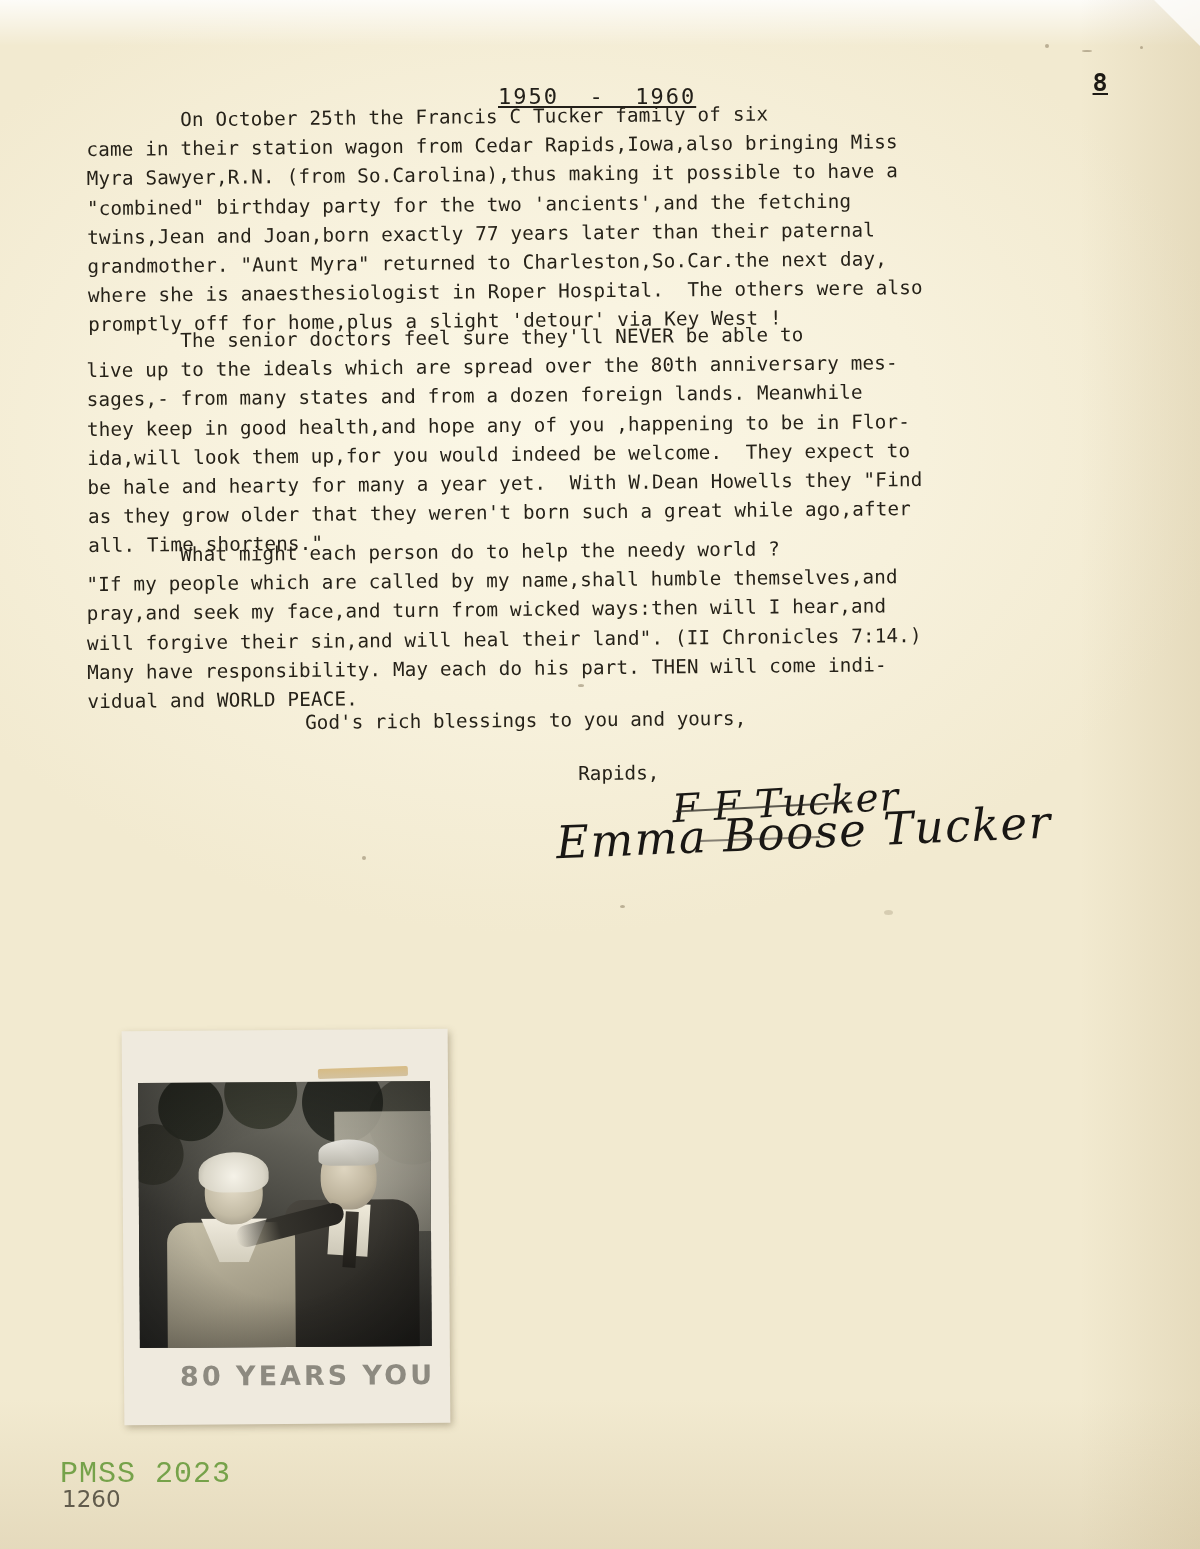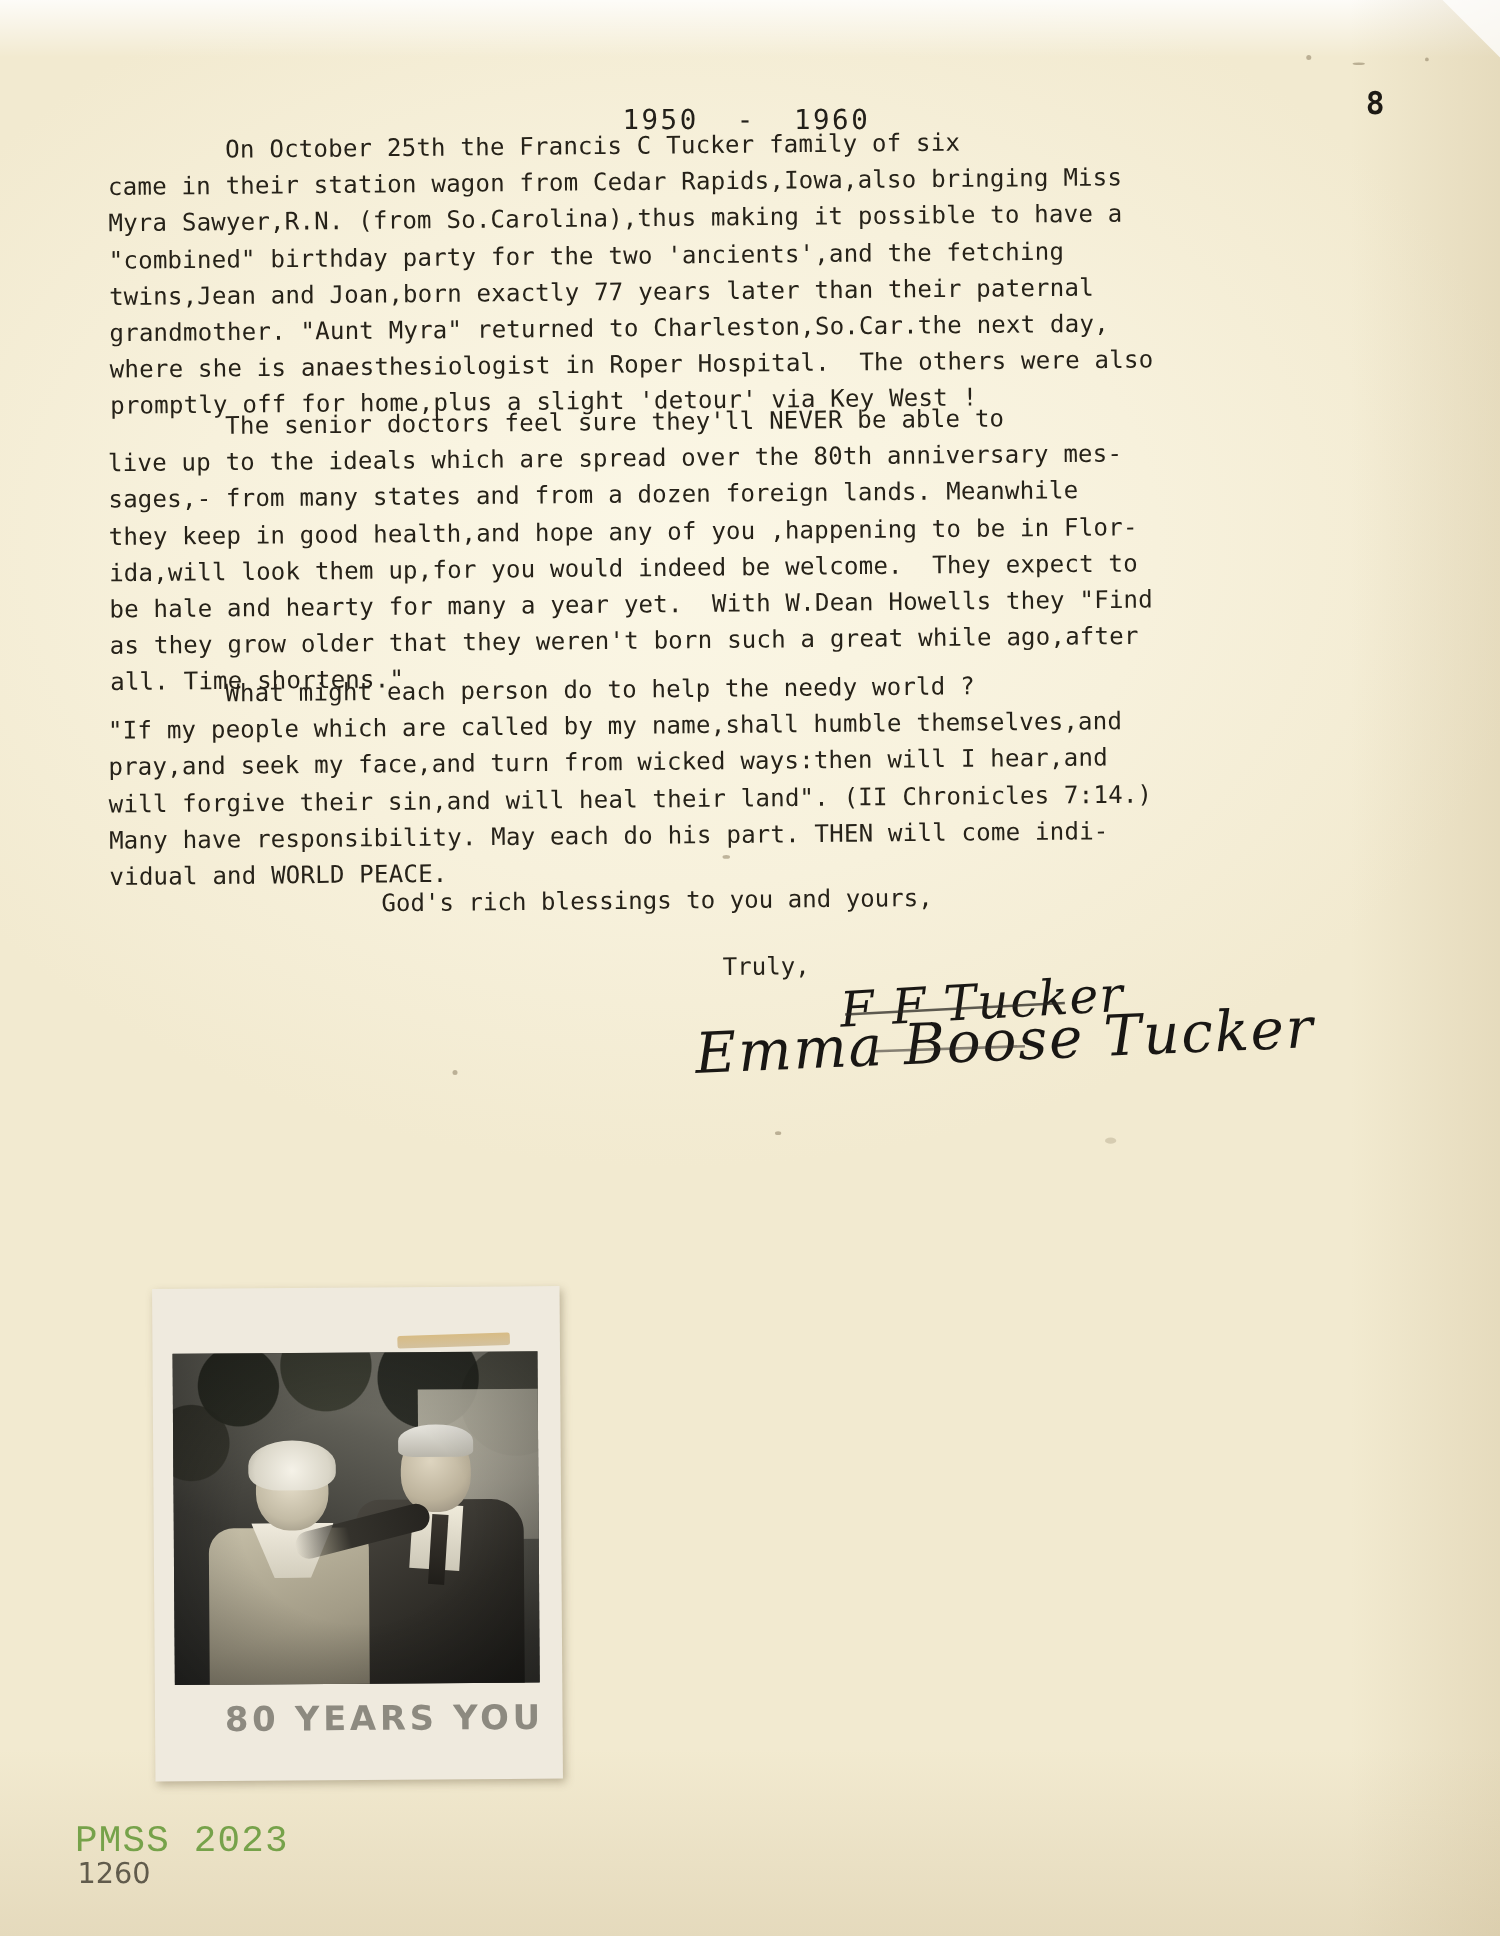--- a/index.html
+++ b/index.html
@@ -54,20 +54,21 @@
     border-radius: 50%;
   }
 
   
   .typed {
     position: absolute;
     color: #23201a;
     font-family: "DejaVu Sans Mono", monospace;
     white-space: pre;
     letter-spacing: 0.4px;
+    text-decoration: underline;
   }
   #page-number {
     top: 68px;
     right: 92px;
     font-size: 25px;
     font-weight: bold;
     color: #1d1a15;
   }
   #date-range {
     top: 84px;
@@ -323,21 +324,21 @@
 as they grow older that they weren't born such a great while ago,after
 all. Time shortens."</div>
   <div class="body-block" id="para-3">        What might each person do to help the needy world ?
 "If my people which are called by my name,shall humble themselves,and
 pray,and seek my face,and turn from wicked ways:then will I hear,and
 will forgive their sin,and will heal their land". (II Chronicles 7:14.)
 Many have responsibility. May each do his part. THEN will come indi-
 vidual and WORLD PEACE.</div>
 
   <div id="closing">God's rich blessings to you and yours,</div>
-  <div id="truly">Truly,</div>
+  <div id="truly">Rapids,</div>
 
   <div class="sig" id="sig-initials">F F Tucker</div>
   <div class="sig" id="sig-full">Emma Boose Tucker</div>
   <div class="sig-underline" style="left:676px;top:806px;width:176px;transform:rotate(-3deg);"></div>
   <div class="sig-underline" style="left:700px;top:838px;width:120px;transform:rotate(-2deg);opacity:0.55;"></div>
 
   <div id="photo-wrap">
     <div id="photo-image">
       <div class="ph-sky"></div>
       <div class="ph-foliage"></div>

